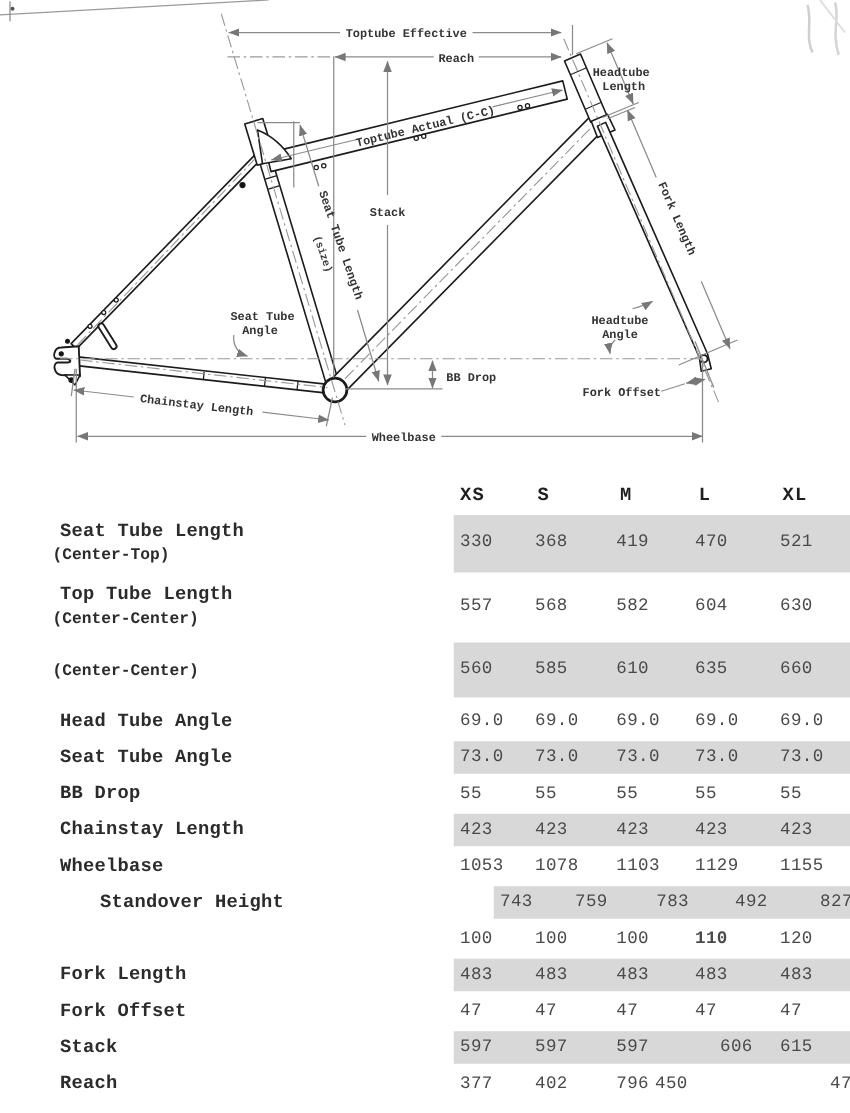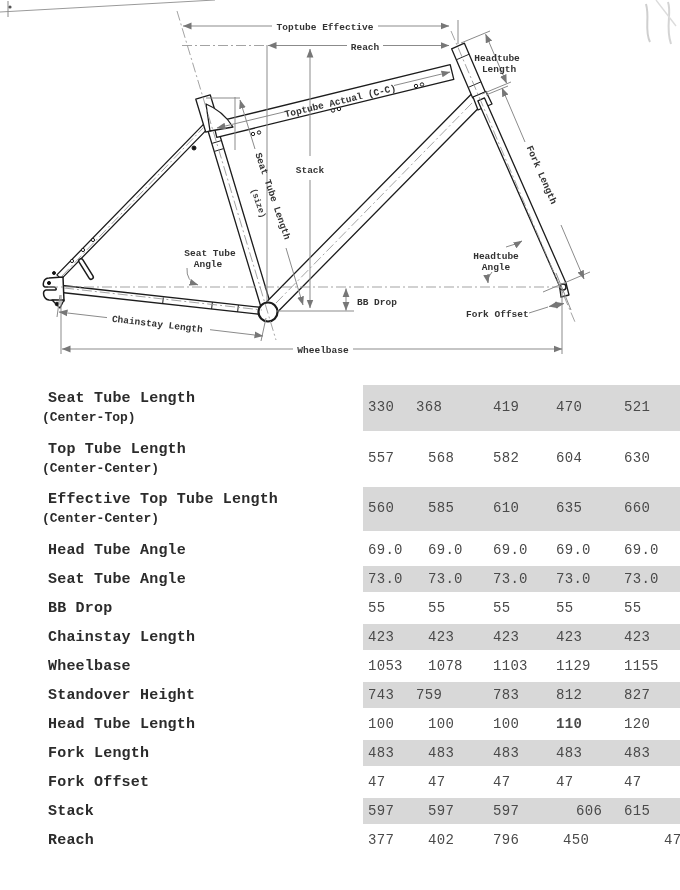--- a/index.html
+++ b/index.html
@@ -156,48 +156,54 @@
   <text class="dl" x="496" y="259" text-anchor="middle">Headtube</text>
   <text class="dl" x="496" y="270" text-anchor="middle">Angle</text>
   <text class="dl" x="357" y="305">BB Drop</text>
   <text class="dl" x="466" y="317">Fork Offset</text>
   <text class="dl" transform="translate(539,176) rotate(66.5)" text-anchor="middle">Fork Length</text>
   <text class="dl" transform="translate(157,327) rotate(6.7)" text-anchor="middle">Chainstay Length</text>
   <text class="dl" x="323" y="353" text-anchor="middle">Wheelbase</text>
 </svg>
 
 <div class="spec">
+  <div class="thead">
+      <div class="col" style="left: 368px;">XS</div>
+      <div class="col" style="left: 430px;">S</div>
+      <div class="col" style="left: 496px;">M</div>
+      <div class="col" style="left: 559px;">L</div>
+      <div class="col" style="left: 626px;">XL</div>
+    </div>
   <div>
       <div class="trow multi" style="height: 48px;">
         <div class="band" style="background: rgb(216, 216, 216);"></div>
         <div class="lab">
           <div class="main">Seat Tube Length</div>
           <div class="sub">(Center-Top)</div>
         </div>
         <div class="val" style="left: 368px;">330</div>
-        <div class="val" style="left: 416px;">368</div>
+        <div class="val" style="left: 428px;">368</div>
         <div class="val" style="left: 493px;">419</div>
         <div class="val" style="left: 556px;">470</div>
         <div class="val" style="left: 624px;">521</div>
       </div>
       <div class="trow multi" style="height: 54px;">
         <div class="lab">
           <div class="main">Top Tube Length</div>
           <div class="sub">(Center-Center)</div>
         </div>
         <div class="val" style="left: 368px;">557</div>
         <div class="val" style="left: 428px;">568</div>
         <div class="val" style="left: 493px;">582</div>
         <div class="val" style="left: 556px;">604</div>
         <div class="val" style="left: 624px;">630</div>
       </div>
       <div class="trow multi" style="height: 46px;">
         <div class="band" style="background: rgb(216, 216, 216);"></div>
         <div class="lab">
-          <div class="main">Effective Top Tube Length</div>
           <div class="sub">(Center-Center)</div>
         </div>
         <div class="val" style="left: 368px;">560</div>
         <div class="val" style="left: 428px;">585</div>
         <div class="val" style="left: 493px;">610</div>
         <div class="val" style="left: 556px;">635</div>
         <div class="val" style="left: 624px;">660</div>
       </div>
       <div class="trow" style="height: 29px; margin-top: 4px;">
         <div class="lab">
@@ -244,35 +250,32 @@
       <div class="trow" style="height: 29px;">
         <div class="lab">
           <div class="main">Wheelbase</div>
         </div>
         <div class="val" style="left: 368px;">1053</div>
         <div class="val" style="left: 428px;">1078</div>
         <div class="val" style="left: 493px;">1103</div>
         <div class="val" style="left: 556px;">1129</div>
         <div class="val" style="left: 624px;">1155</div>
       </div>
-      <div class="trow" style="height: 29px;">
+      <div class="trow" style="height: 29px; margin-left: 32px;">
         <div class="band" style="background: rgb(216, 216, 216);"></div>
         <div class="lab">
           <div class="main">Standover Height</div>
         </div>
         <div class="val" style="left: 368px;">743</div>
-        <div class="val" style="left: 416px;">759</div>
+        <div class="val" style="left: 428px;">759</div>
         <div class="val" style="left: 493px;">783</div>
-        <div class="val" style="left: 556px;">812</div>
+        <div class="val" style="left: 556px;">492</div>
         <div class="val" style="left: 624px;">827</div>
       </div>
       <div class="trow" style="height: 29px;">
-        <div class="lab">
-          <div class="main">Head Tube Length</div>
-        </div>
         <div class="val" style="left: 368px;">100</div>
         <div class="val" style="left: 428px;">100</div>
         <div class="val" style="left: 493px;">100</div>
         <div class="val" style="left: 556px; font-weight: bold;">110</div>
         <div class="val" style="left: 624px;">120</div>
       </div>
       <div class="trow" style="height: 29px;">
         <div class="band" style="background: rgb(216, 216, 216);"></div>
         <div class="lab">
           <div class="main">Fork Length</div>
@@ -304,17 +307,17 @@
         <div class="val" style="left: 556px; margin-left: 20px;">606</div>
         <div class="val" style="left: 624px;">615</div>
       </div>
       <div class="trow" style="height: 29px;">
         <div class="lab">
           <div class="main">Reach</div>
         </div>
         <div class="val" style="left: 368px;">377</div>
         <div class="val" style="left: 428px;">402</div>
         <div class="val" style="left: 493px;">796</div>
-        <div class="val" style="left: 563px;">450</div>
+        <div class="val" style="left: 524px;">450</div>
         <div class="val" style="left: 624px; margin-left: 40px;">472</div>
       </div>
     </div>
 </div>
 
 </body></html>

